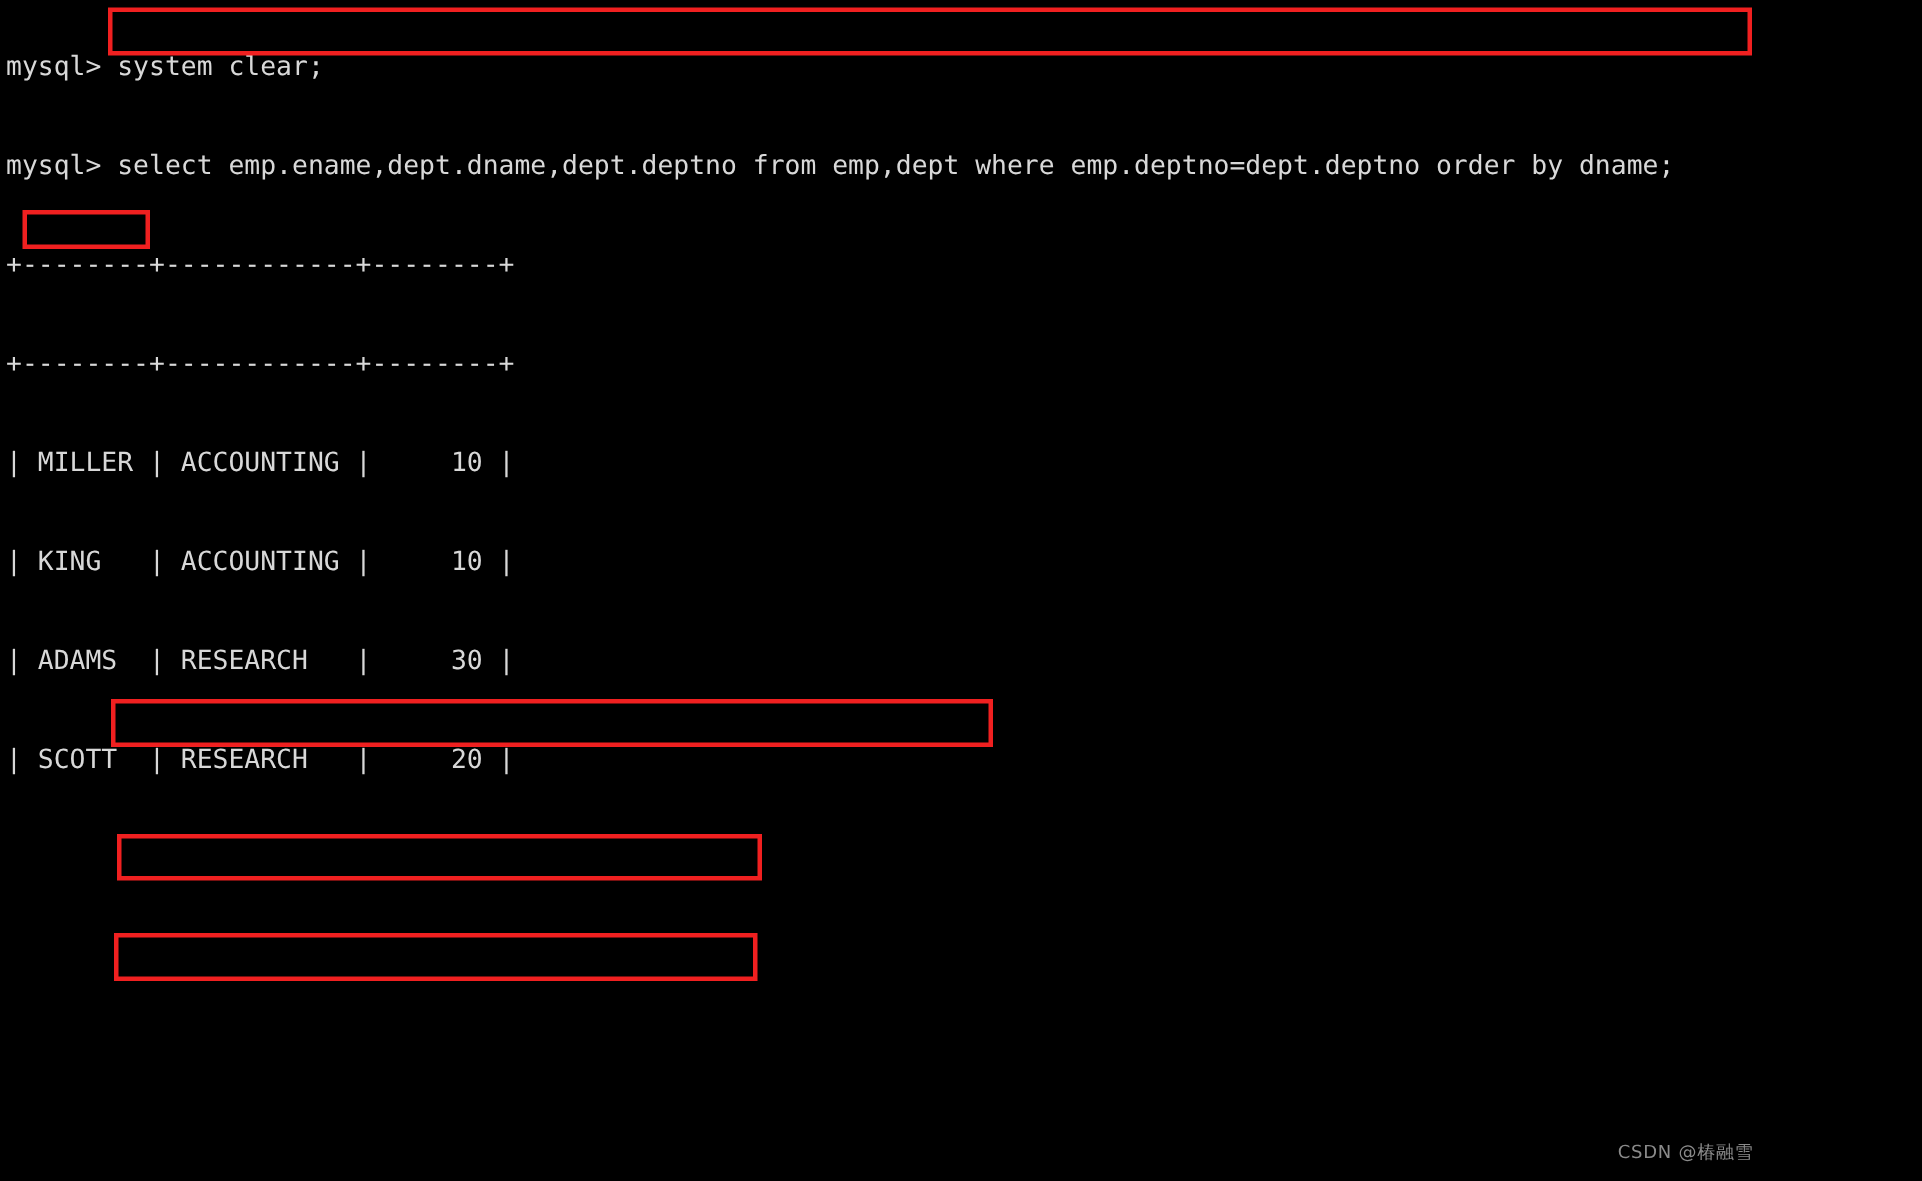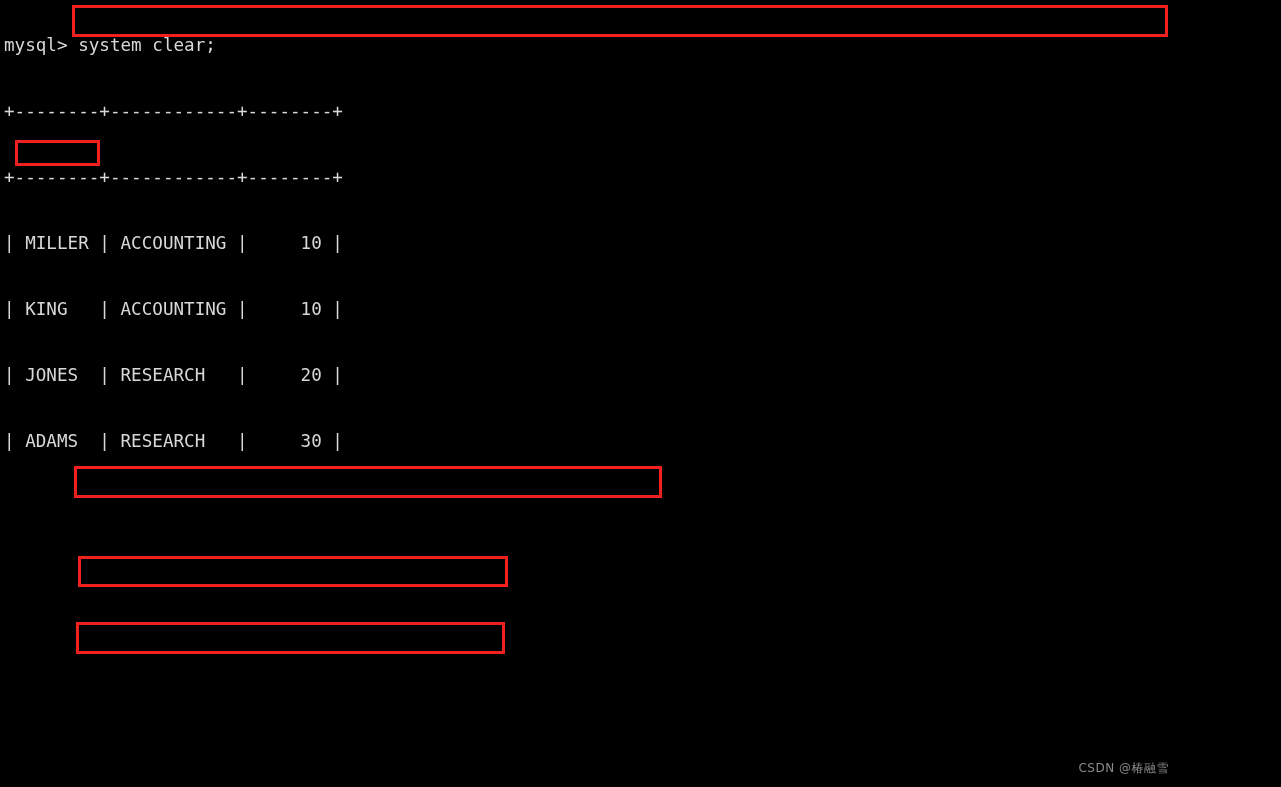--- a/index.html
+++ b/index.html
@@ -64,26 +64,27 @@
     letter-spacing: 0.5px;
     white-space: pre;
   }
 </style>
 </head>
 <body>
 
 <div id="terminal" style="background: rgb(0, 0, 0); color: rgb(216, 216, 216);">
   <div id="scroll-area">
     <div class="line">mysql&gt; system clear;</div>
+    <div class="line">mysql&gt; select emp.ename,dept.dname,dept.deptno from emp,dept where emp.deptno=dept.deptno order by dname;</div>
     <div class="line">+--------+------------+--------+</div>
     <div class="line">+--------+------------+--------+</div>
     <div class="line">| MILLER | ACCOUNTING |     10 |</div>
     <div class="line">| KING   | ACCOUNTING |     10 |</div>
-    <div class="line">| JONES  | RESEARCH   |     20 |</div>
     <div class="line">| ADAMS  | RESEARCH   |     30 |</div>
+    <div class="line">| SCOTT  | RESEARCH   |     20 |</div>
     
     
     
     
     
     
     
     
     
     

